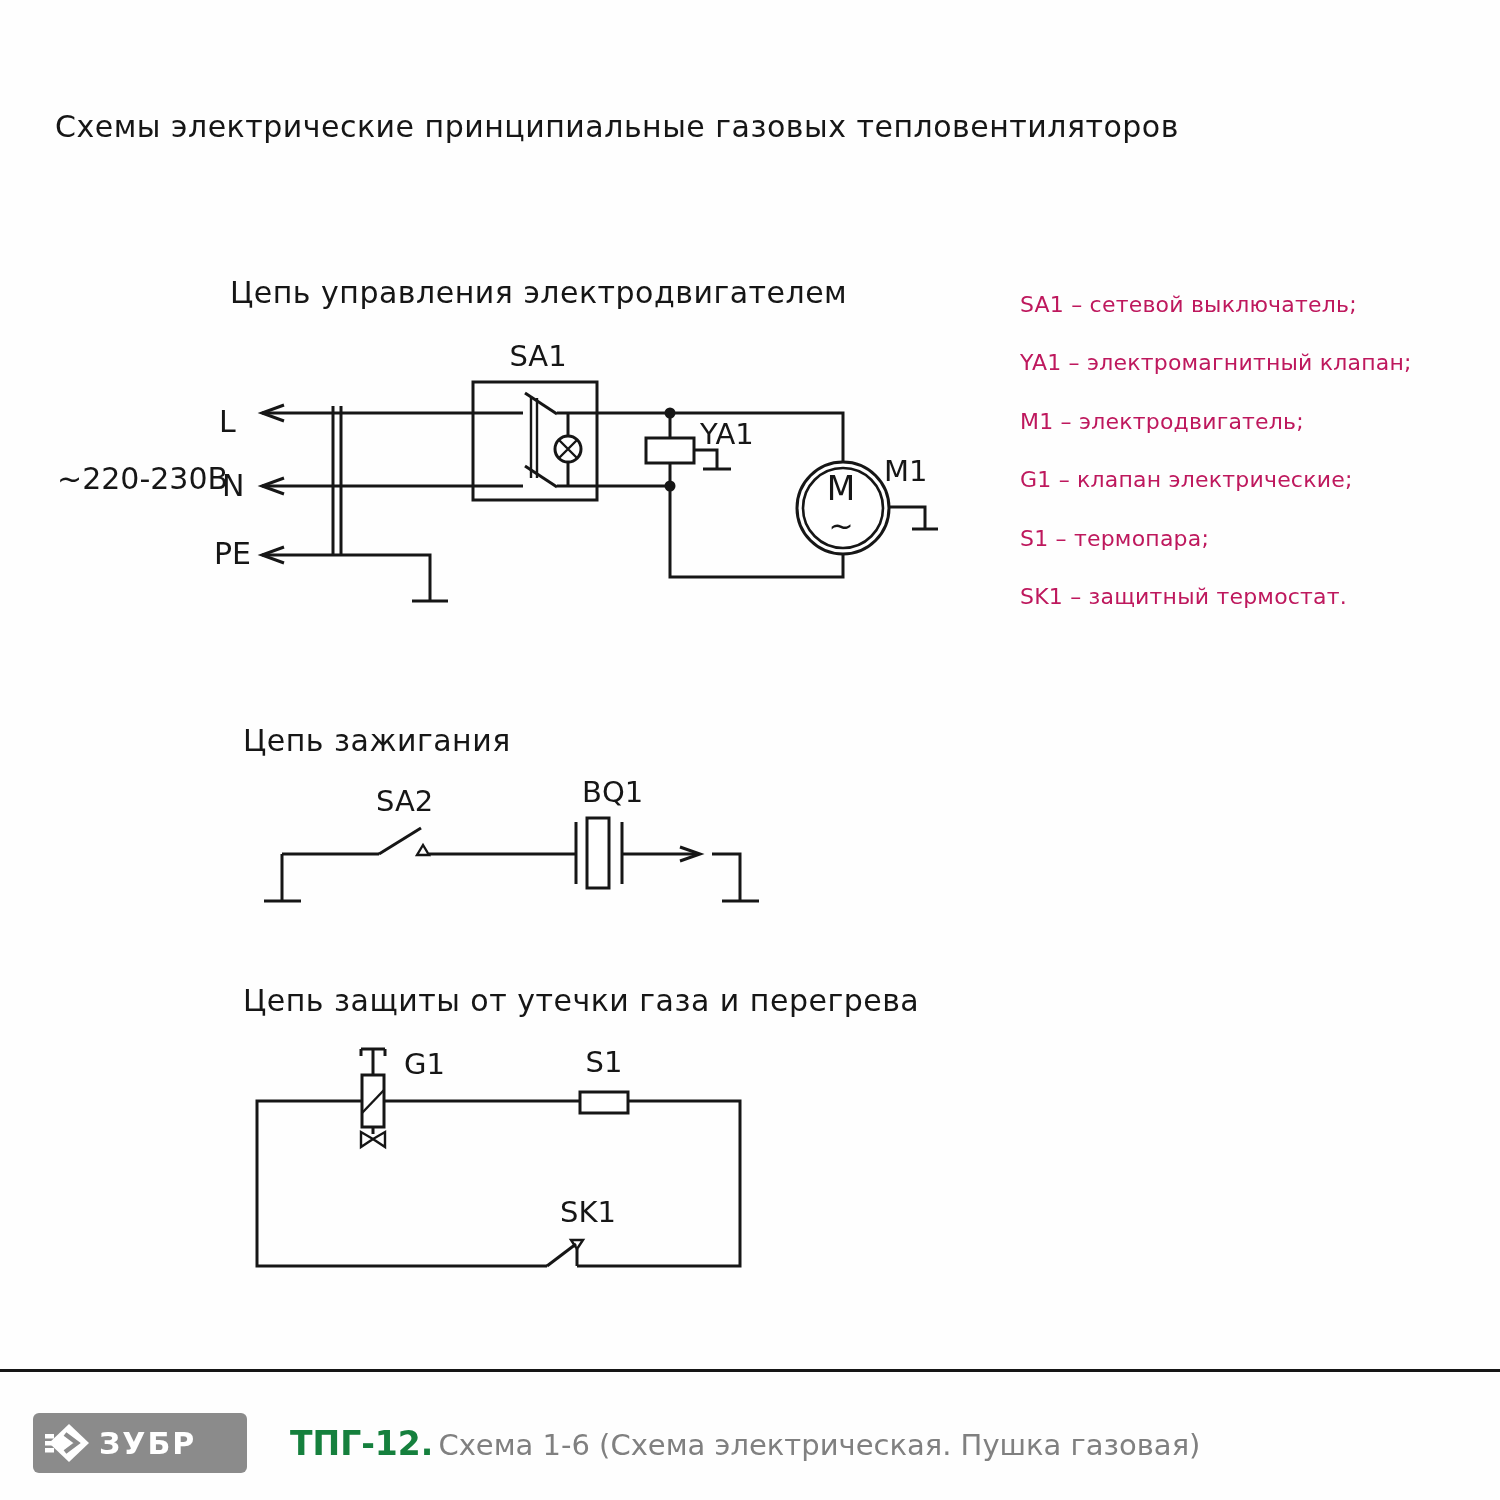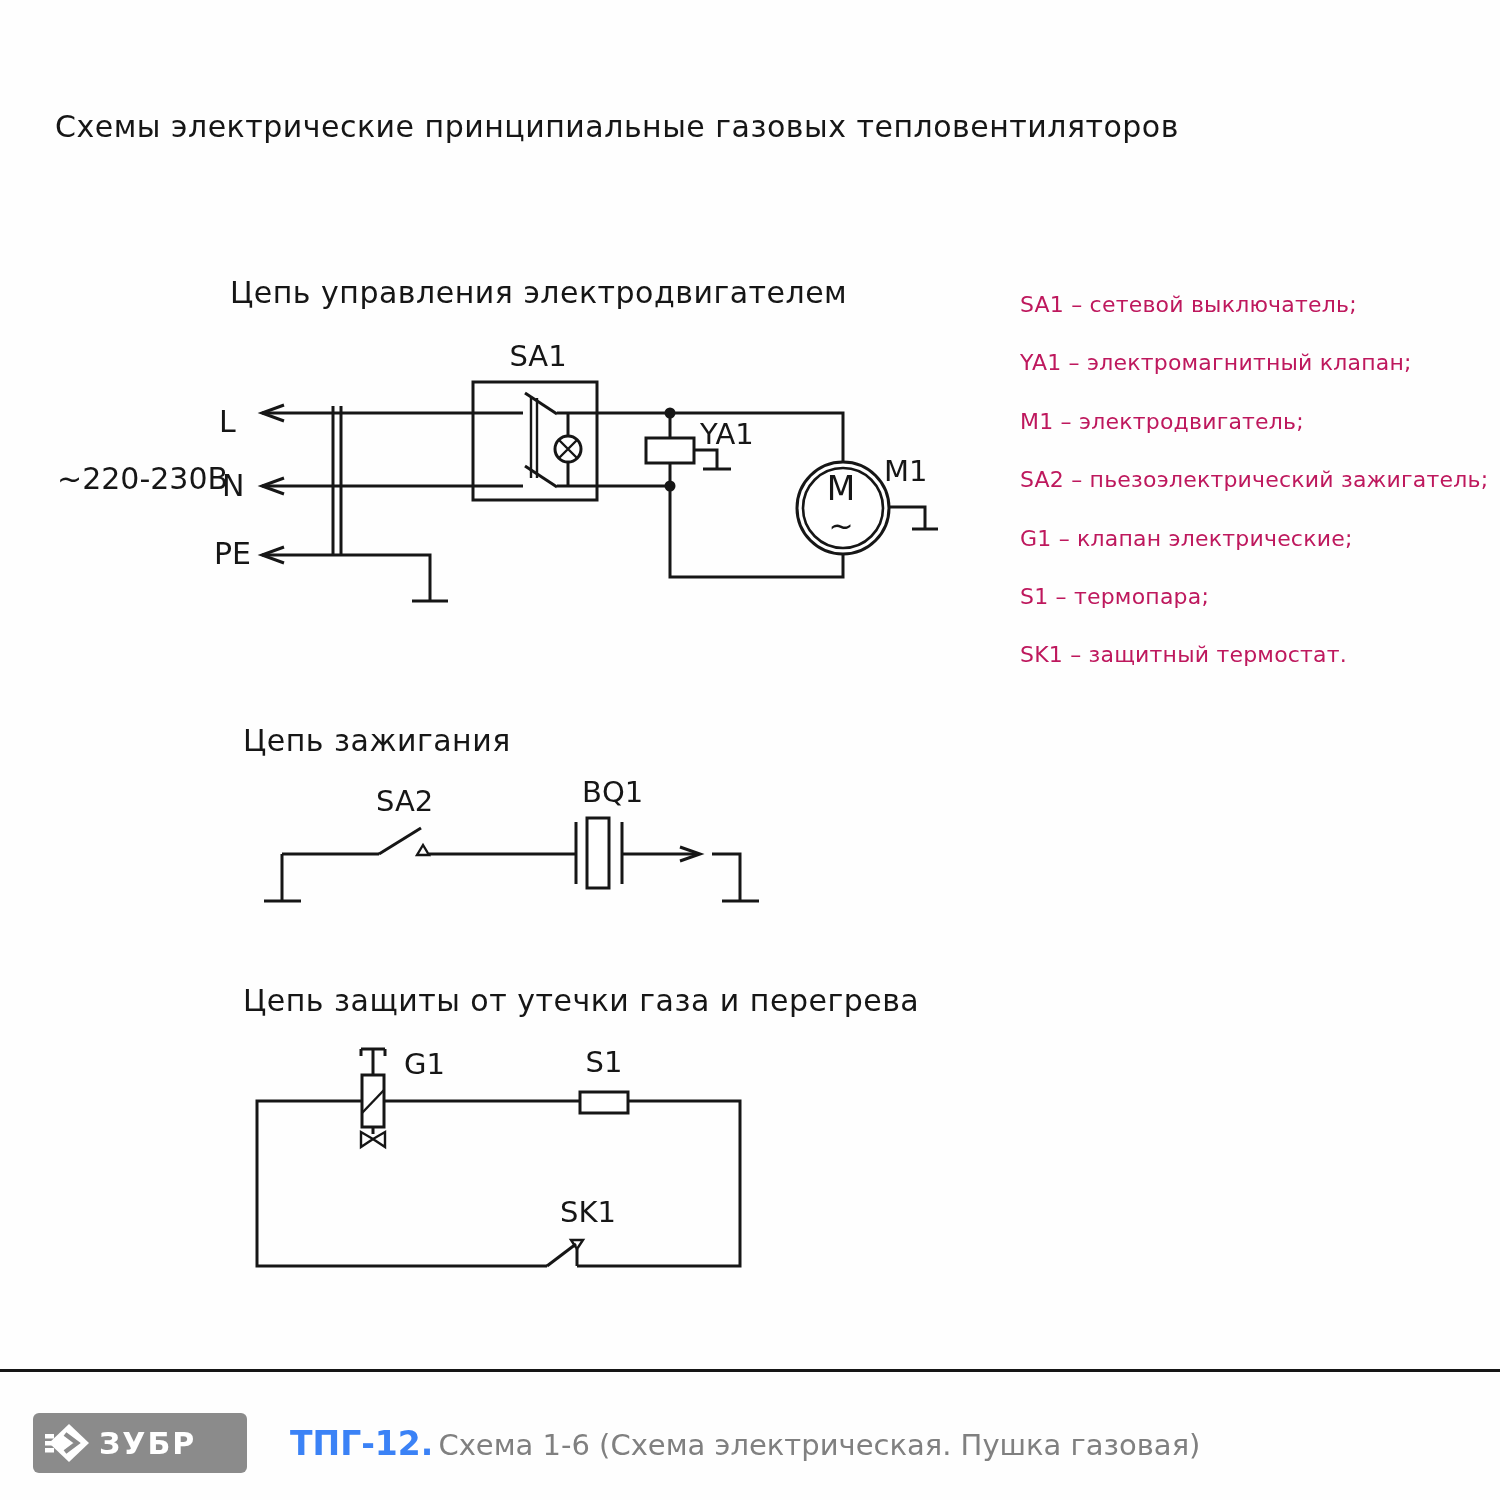--- a/index.html
+++ b/index.html
@@ -20,21 +20,21 @@
     position:absolute;left:1020px;top:276px;font-size:22px;line-height:58.4px;
     letter-spacing:.2px;white-space:nowrap;color:#be185d;
   }
   .separator{position:absolute;left:0;top:1369px;width:1500px;height:3px;background:#161616;}
   .badge{
     position:absolute;left:33px;top:1413px;width:214px;height:60px;background:#8b8b8b;
     border-radius:6px;display:flex;align-items:center;padding-left:12px;box-sizing:border-box;
   }
   .brand{color:#ffffff;font-weight:bold;font-size:30px;letter-spacing:2px;margin-left:8px;}
   .footer-text{position:absolute;left:290px;top:1424px;white-space:nowrap;}
-  .model{font-size:33px;font-weight:bold;color:#3b82f6;}
+  .model{font-size:33px;font-weight:bold;color:#15803d;}
   .caption{font-size:29px;color:#808080;}
 </style>
 </head>
 <body>
 
 <svg id="schematic" width="1500" height="1360" viewBox="0 0 1500 1360">
 
   <text x="55" y="137" class="title">Схемы электрические принципиальные газовых тепловентиляторов</text>
 
   <g>
@@ -122,21 +122,20 @@
     <polygon class="w2" points="571,1240 583,1240 577,1249" fill="#fff"></polygon>
     <path class="w" d="M577 1249 V1266"></path>
     <text x="560" y="1222" class="clabel">SK1</text>
   </g>
 </svg>
 
 <div class="legend">
   <div>SA1 – сетевой выключатель;</div>
   <div>YA1 – электромагнитный клапан;</div>
   <div>M1 – электродвигатель;</div>
-  <div>SA2 – пьезоэлектрический зажигатель;</div>
   <div>G1 – клапан электрические;</div>
   <div>S1 – термопара;</div>
   <div>SK1 – защитный термостат.</div>
 </div>
 
 <div class="separator"></div>
 
 <div class="badge">
   <svg width="46" height="42" viewBox="0 0 46 42">
     <polygon points="24,2 44,21 24,40 4,21" fill="#ffffff"></polygon>

